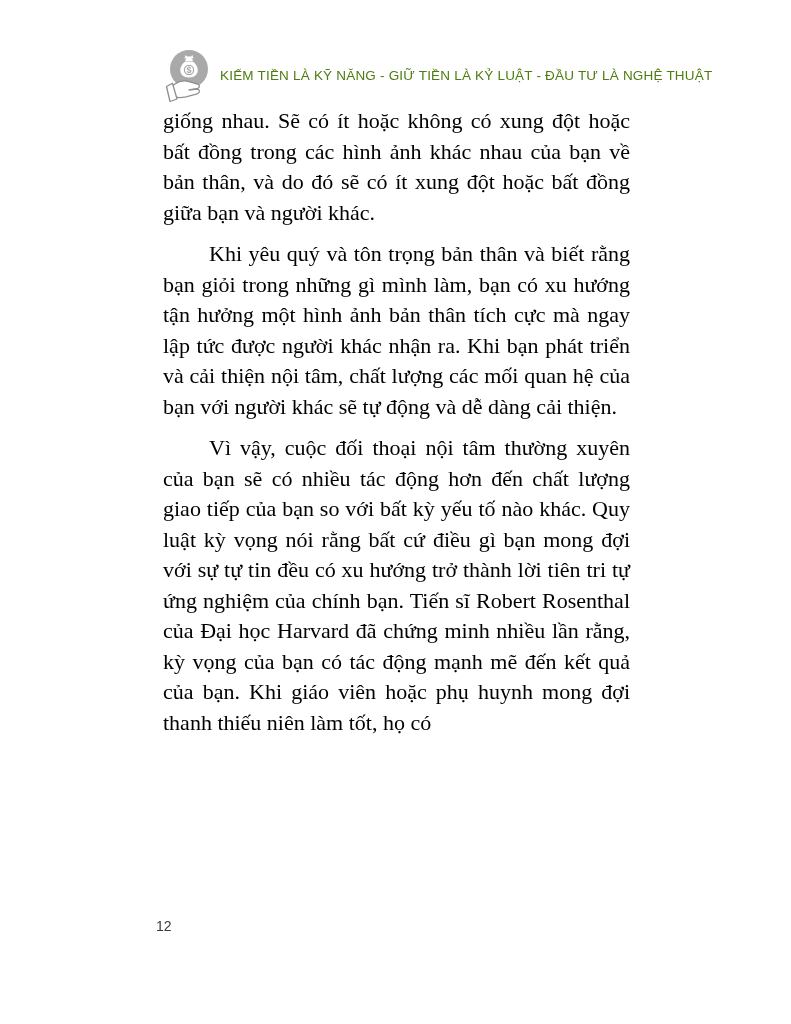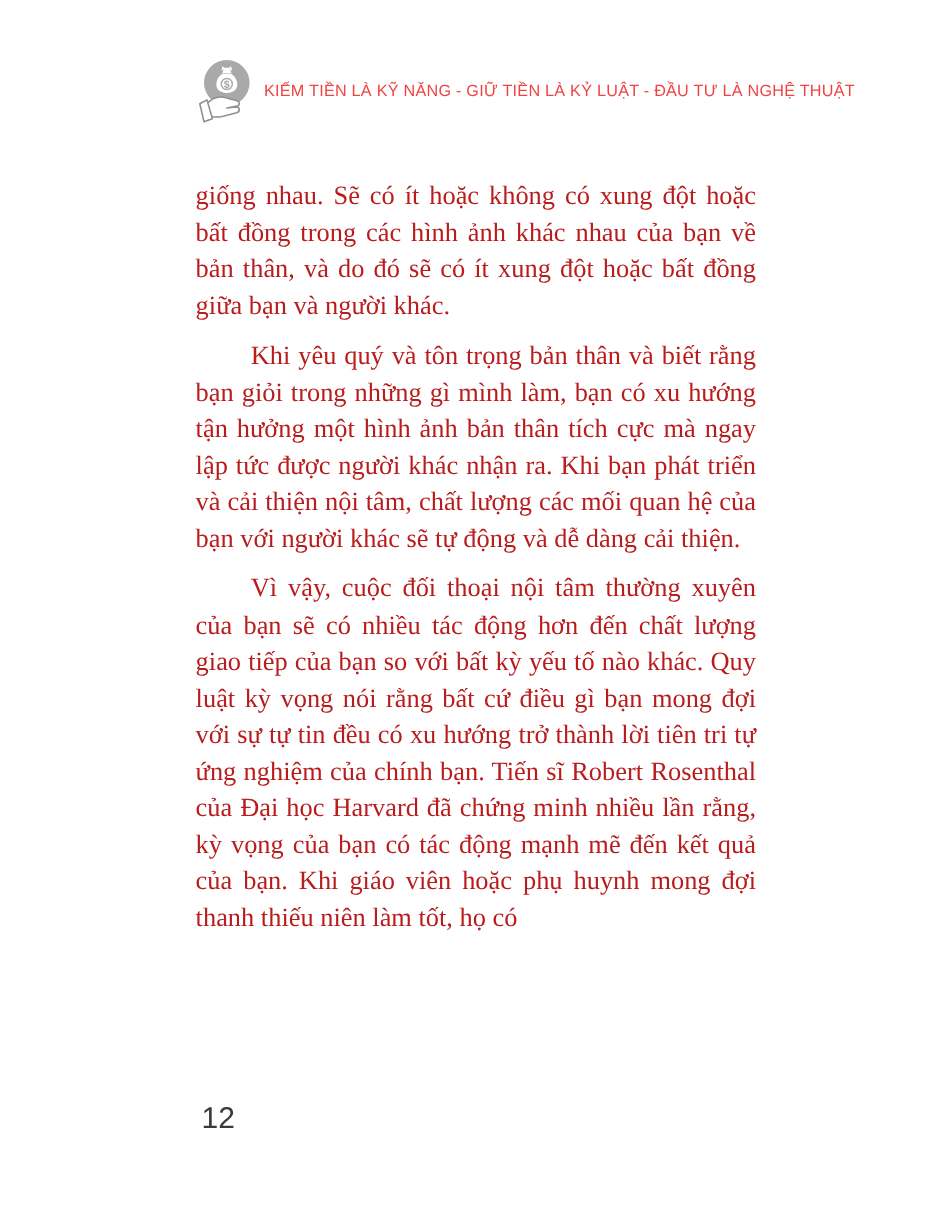--- a/index.html
+++ b/index.html
@@ -27,47 +27,46 @@
   .header-icon {
     flex: 0 0 auto;
     width: 46px;
     height: 56px;
   }
   .header-title {
     font-family: "Liberation Sans", "DejaVu Sans", sans-serif;
     font-size: 13.5px;
     font-weight: 500;
     letter-spacing: 0.2px;
-    color: #ef4444;
+    color: #4d7c0f;
     line-height: 1.2;
     white-space: nowrap;
   }
   .content {
     position: absolute;
     top: 106px;
     left: 163px;
     width: 467px;
-    color: #b91c1c;
+    color: #000000;
     font-size: 22px;
     line-height: 30.5px;
     text-align: justify;
-    margin-top: 42px;
   }
   .para {
     margin: 0 0 11px 0;
   }
   .para.indent {
     text-indent: 46px;
   }
   .page-number {
     position: absolute;
-    left: 168px;
+    left: 156px;
     top: 918px;
     font-family: "Liberation Sans", "DejaVu Sans", sans-serif;
-    font-size: 25px;
+    font-size: 14px;
     color: #3a3a3a;
   }
 </style>
 </head>
 <body>
 
 <div class="page">
 
   <div class="header">
     <span class="header-icon">

